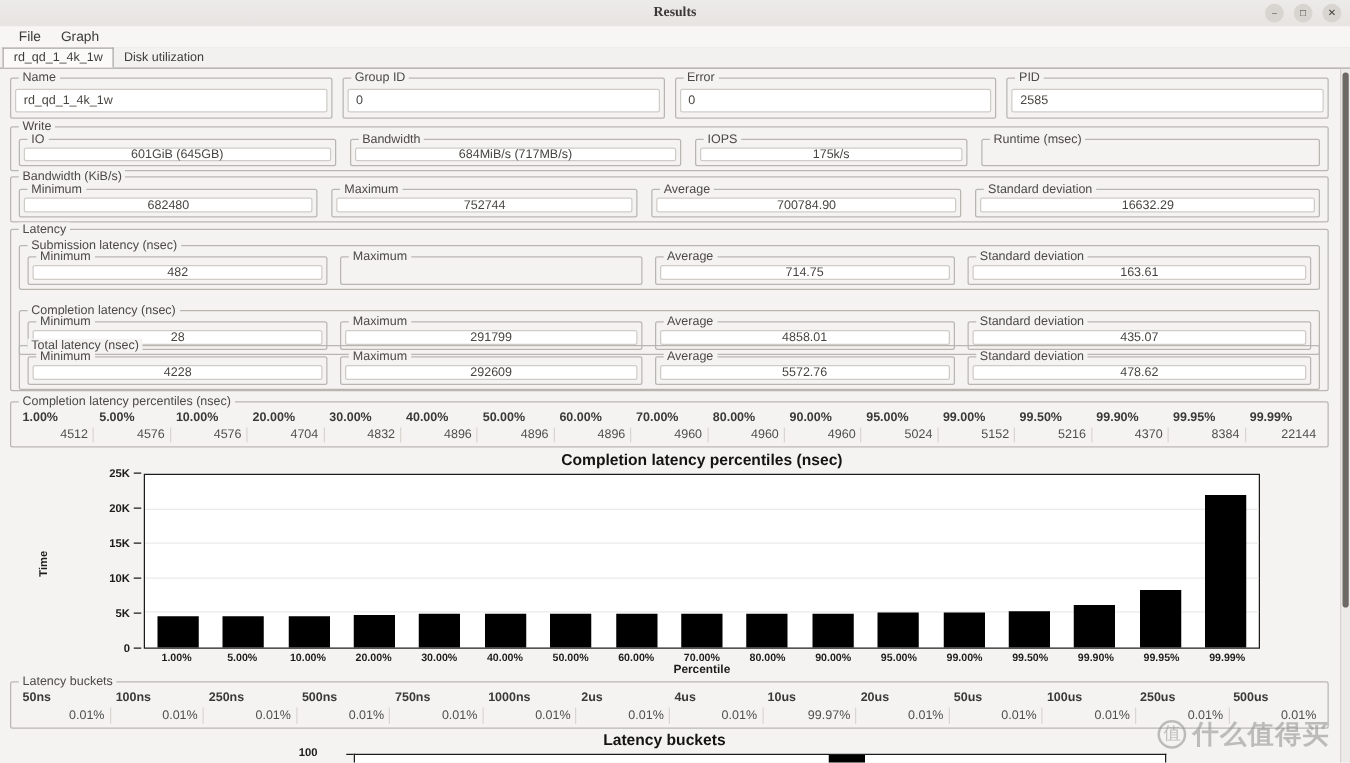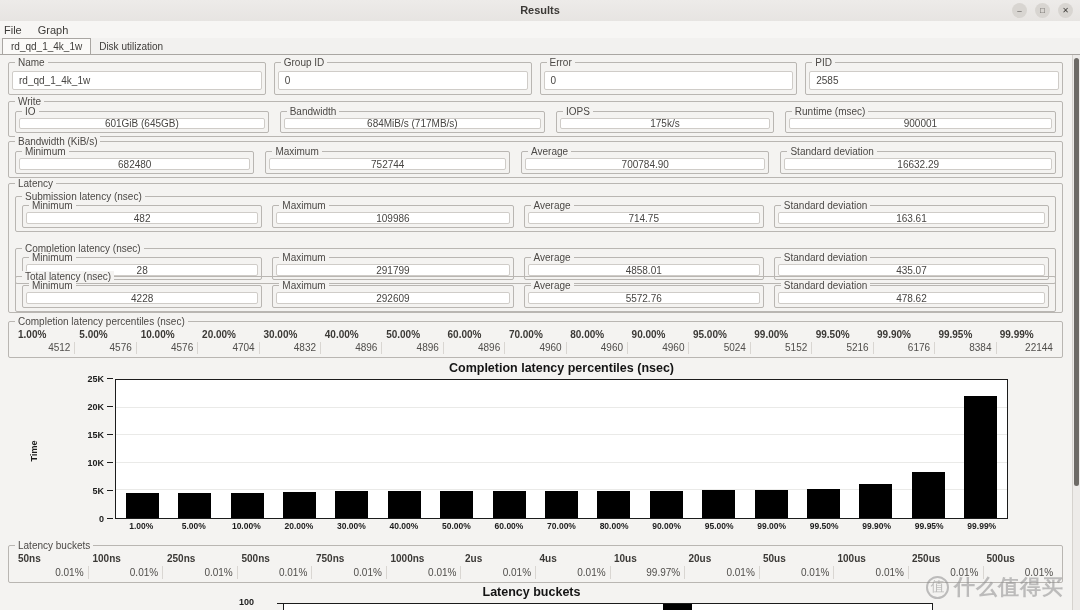--- a/index.html
+++ b/index.html
@@ -2,30 +2,30 @@
 <html><head>
 <meta charset="utf-8">
 <style>
   * { margin:0; padding:0; box-sizing:border-box; }
   html,body { width:1080px; height:610px; }
   body { font-family:"Liberation Sans","DejaVu Sans",sans-serif; background:#f4f3f1;
          position:relative; overflow:hidden; color:#45423f; }
 
   
   .titlebar { position:absolute; top:0; left:0; width:100%; height:38px;
-              background:linear-gradient(#edebe9,#e2dfdc); border-bottom:1px solid #c8c5c1; }
+              background:linear-gradient(#edebe9,#e2dfdc); border-bottom:1px solid #c8c5c1;font-family:Liberation Serif, serif; }
   .title { position:absolute; width:100%; text-align:center; top:4px; font-size:11px;
            font-weight:bold; color:#3b3936; }
   .win-controls { position:absolute; right:7px; top:3px; display:flex; gap:8px; }
   .win-btn { width:15px; height:15px; border-radius:50%; background:#d8d5d1; color:#3f3d3a;
              font-size:8px; display:flex; align-items:center; justify-content:center; line-height:1; }
 
   
   .menubar { position:absolute; top:21px; left:0; width:100%; height:17px; background:#f7f6f4;
-             display:flex; align-items:center; padding-left:4px; gap:16px; font-size:11px; color:#3d3b38; }
+             display:flex; align-items:center; padding-left:15px; gap:16px; font-size:11px; color:#3d3b38; }
   .tabbar { position:absolute; top:38px; left:0; width:100%; height:17px; background:#f2f1ef;
             border-bottom:1px solid #a9a6a2; display:flex; align-items:stretch; }
   .tab { font-size:10px; padding:0 8px; display:flex; align-items:center; color:#3e3c39; }
   .tab.active { background:#fbfaf8; border:1px solid #a9a6a2; border-bottom:none; margin-left:2px; }
 
   .content { position:absolute; top:55px; left:0; right:0; bottom:0; overflow:hidden; }
 
   
   .lf { position:relative; border:1px solid #b9b6b2; border-radius:2px; }
   .lf-label { position:absolute; top:-6px; left:6px; background:#f4f3f1; padding:0 3px;
@@ -159,21 +159,20 @@
       <div class="lf" style="flex:271">
         <span class="lf-label">Bandwidth</span>
         <div class="entry">684MiB/s (717MB/s)</div>
       </div>
       <div class="lf" style="flex:222">
         <span class="lf-label">IOPS</span>
         <div class="entry">175k/s</div>
       </div>
       <div class="lf" style="flex:277">
         <span class="lf-label">Runtime (msec)</span>
-        <div class="entry">900001</div>
       </div>
     </div>
   </div>
 
   <div id="bw-group" class="lf abs">
     <span class="lf-label">Bandwidth (KiB/s)</span>
     <div class="group-row">
       <div class="lf" style="flex:184">
         <span class="lf-label">Minimum</span>
         <div class="entry">682480</div>
@@ -198,21 +197,20 @@
 
     <div class="lf sub" style="top:12px">
       <span class="lf-label">Submission latency (nsec)</span>
       <div class="group-row">
         <div class="lf" style="flex:246">
           <span class="lf-label">Minimum</span>
           <div class="entry">482</div>
         </div>
         <div class="lf" style="flex:247">
           <span class="lf-label">Maximum</span>
-          <div class="entry">109986</div>
         </div>
         <div class="lf" style="flex:246">
           <span class="lf-label">Average</span>
           <div class="entry">714.75</div>
         </div>
         <div class="lf" style="flex:282">
           <span class="lf-label">Standard deviation</span>
           <div class="entry">163.61</div>
         </div>
       </div>
@@ -293,21 +291,21 @@
           <div class="td">4832</div>
           <div class="td">4896</div>
           <div class="td">4896</div>
           <div class="td">4896</div>
           <div class="td">4960</div>
           <div class="td">4960</div>
           <div class="td">4960</div>
           <div class="td">5024</div>
           <div class="td">5152</div>
           <div class="td">5216</div>
-          <div class="td">6176</div>
+          <div class="td">4370</div>
           <div class="td">8384</div>
           <div class="td">22144</div>
         </div>
     </div>
   </div>
 
   <div id="chart1">
     <div class="chart-title">Completion latency percentiles (nsec)</div>
     <div class="ylabel">Time</div>
     <div id="clat-yaxis">
@@ -395,20 +393,21 @@
         <div class="xtick">70.00%</div>
         <div class="xtick">80.00%</div>
         <div class="xtick">90.00%</div>
         <div class="xtick">95.00%</div>
         <div class="xtick">99.00%</div>
         <div class="xtick">99.50%</div>
         <div class="xtick">99.90%</div>
         <div class="xtick">99.95%</div>
         <div class="xtick">99.99%</div>
       </div>
+    <div class="xlabel">Percentile</div>
   </div>
 
   <div id="bkt-group" class="lf abs">
     <span class="lf-label">Latency buckets</span>
     <div class="mini-table">
       <div class="t-row">
           <div class="th">50ns</div>
           <div class="th">100ns</div>
           <div class="th">250ns</div>
           <div class="th">500ns</div>

